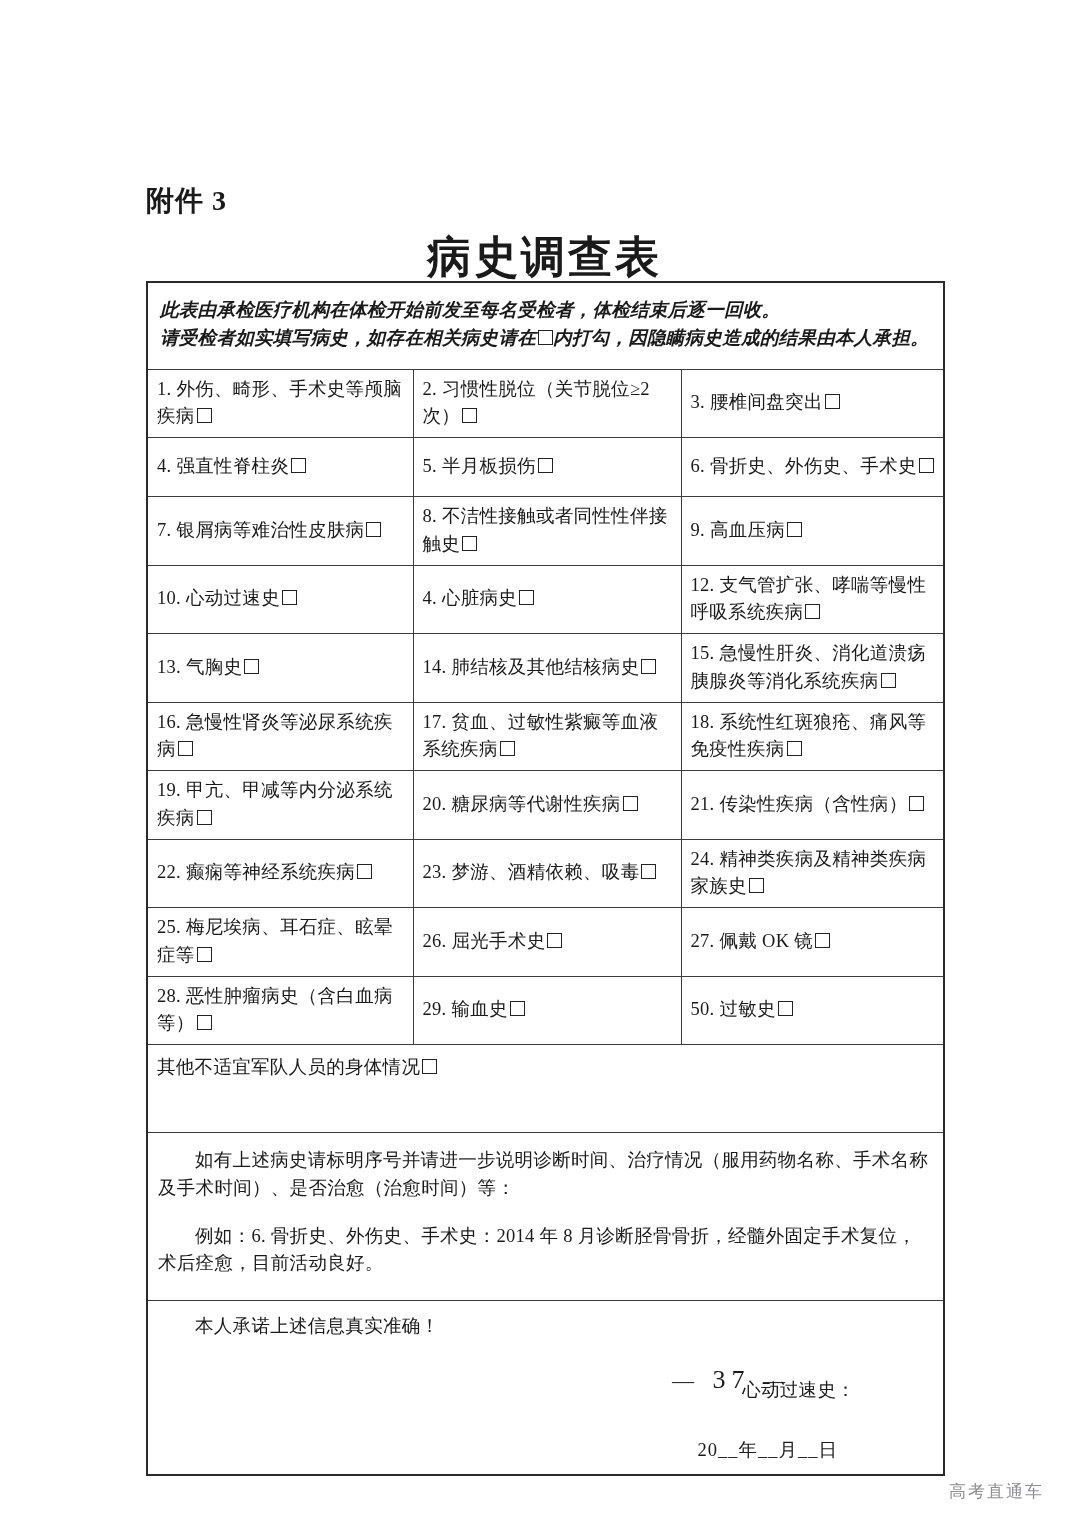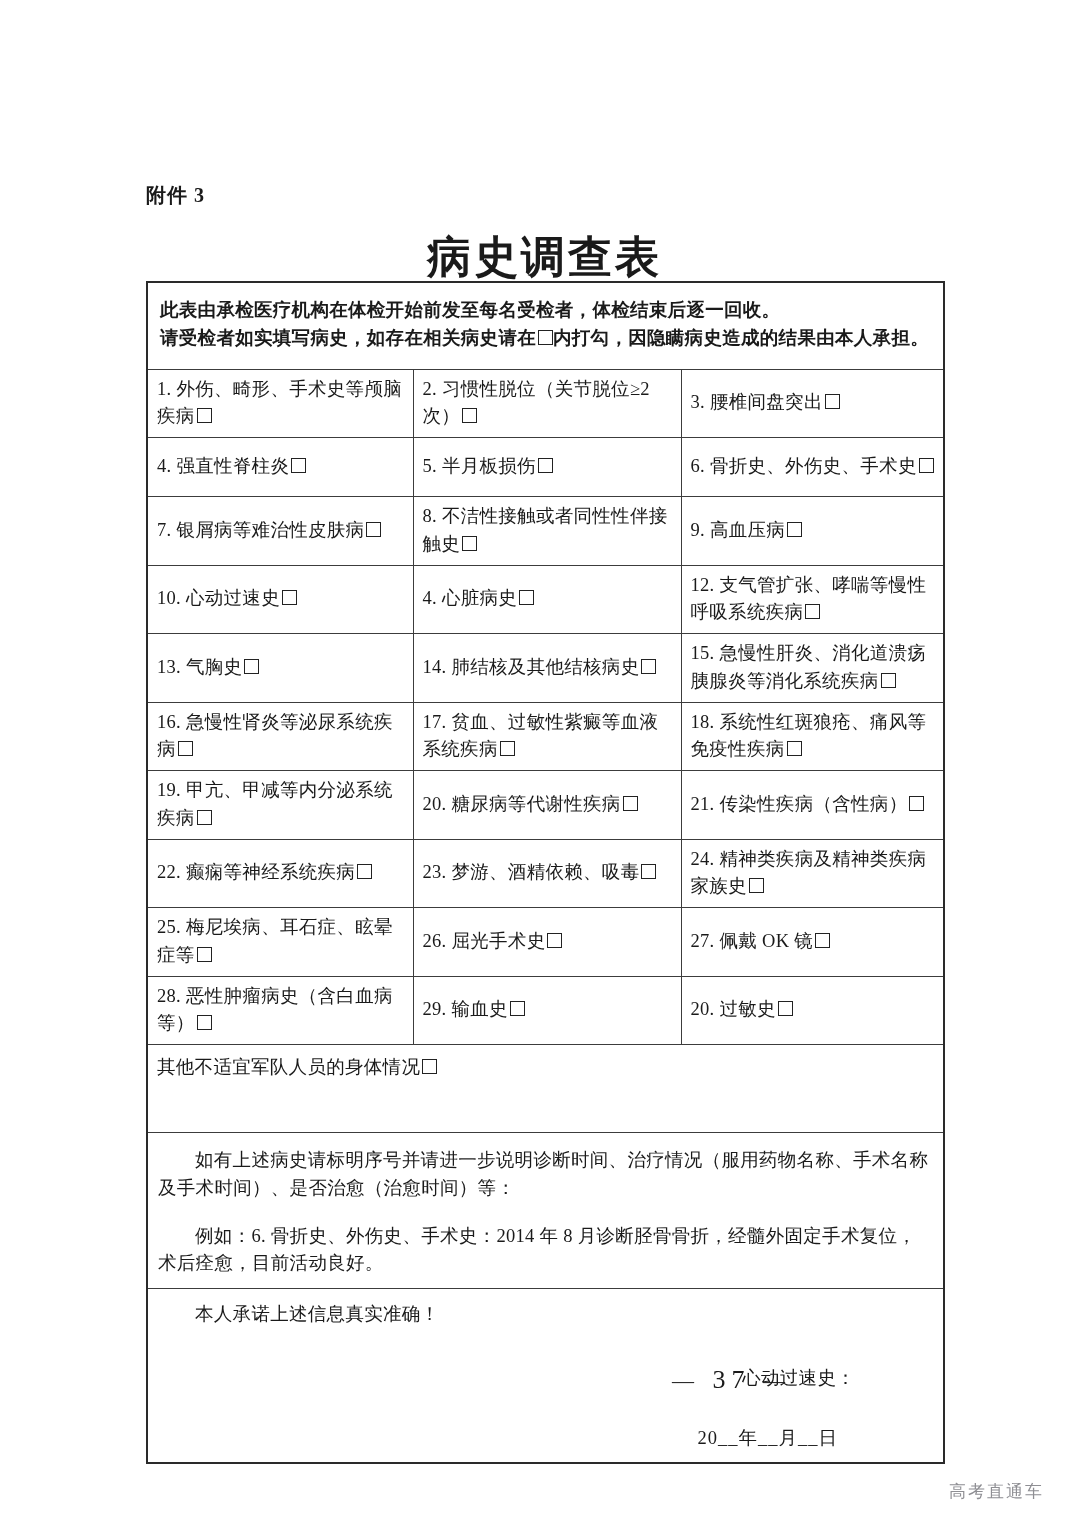--- a/index.html
+++ b/index.html
@@ -20,21 +20,21 @@
     position: absolute;
     inset: 0;
     background: #ffffff;
   }
 
   
   .attachment-label {
     position: absolute;
     left: 146px;
     top: 182px;
-    font-size: 20px;
+    font-size: 28px;
     font-weight: bold;
     letter-spacing: 1px;
     white-space: nowrap;
   }
 
   
   .doc-title {
     position: absolute;
     left: 146px;
     width: 797px;
@@ -66,20 +66,21 @@
   
   .form-table {
     border: 2px solid #2a2a2a;
   }
 
   .notice-cell {
     padding: 14px 12px 16px 12px !important;
     font-weight: bold;
     font-size: 19px;
     line-height: 1.65;
+    font-style: italic;
   }
   .notice-line { white-space: nowrap; }
 
   .item-cell {
     height: 46px;
   }
   .col-a { width: 266px; }
   .col-b { width: 268px; }
   .col-c { width: 263px; }
 
@@ -92,21 +93,21 @@
   .instr-cell {
     height: 118px;
     vertical-align: top !important;
     padding: 14px 10px 10px 10px !important;
     line-height: 1.75;
   }
   .instr-p {
     text-indent: 2em;
     margin: 0 0 20px 0;
   }
-  .instr-p:last-child { margin-bottom: 0; }
+  .instr-p:last-child { margin-bottom: 12px; }
 
   .promise-cell {
     height: 130px;
     vertical-align: top !important;
     padding: 12px 10px 10px 10px !important;
     line-height: 1.7;
   }
   .promise-line {
     text-indent: 2em;
     margin: 0;
@@ -222,21 +223,21 @@
         <td class="item-cell"><span>24. 精神类疾病及精神类疾病家族史</span><span class="cb"></span></td>
       </tr>
       <tr>
         <td class="item-cell"><span>25. 梅尼埃病、耳石症、眩晕症等</span><span class="cb"></span></td>
         <td class="item-cell"><span>26. 屈光手术史</span><span class="cb"></span></td>
         <td class="item-cell"><span>27. 佩戴 OK 镜</span><span class="cb"></span></td>
       </tr>
       <tr>
         <td class="item-cell"><span>28. 恶性肿瘤病史（含白血病等）</span><span class="cb"></span></td>
         <td class="item-cell"><span>29. 输血史</span><span class="cb"></span></td>
-        <td class="item-cell"><span>20. 过敏史</span><span class="cb"></span></td>
+        <td class="item-cell"><span>50. 过敏史</span><span class="cb"></span></td>
       </tr>
 
       <tr>
         <td class="other-cell" colspan="3"><span>其他不适宜军队人员的身体情况</span><span class="cb"></span></td>
       </tr>
 
       <tr>
         <td class="instr-cell" colspan="3">
           <p class="instr-p">如有上述病史请标明序号并请进一步说明诊断时间、治疗情况（服用药物名称、手术名称及手术时间）、是否治愈（治愈时间）等：</p>
           <p class="instr-p">例如：6. 骨折史、外伤史、手术史：2014 年 8 月诊断胫骨骨折，经髓外固定手术复位，术后痊愈，目前活动良好。</p>

